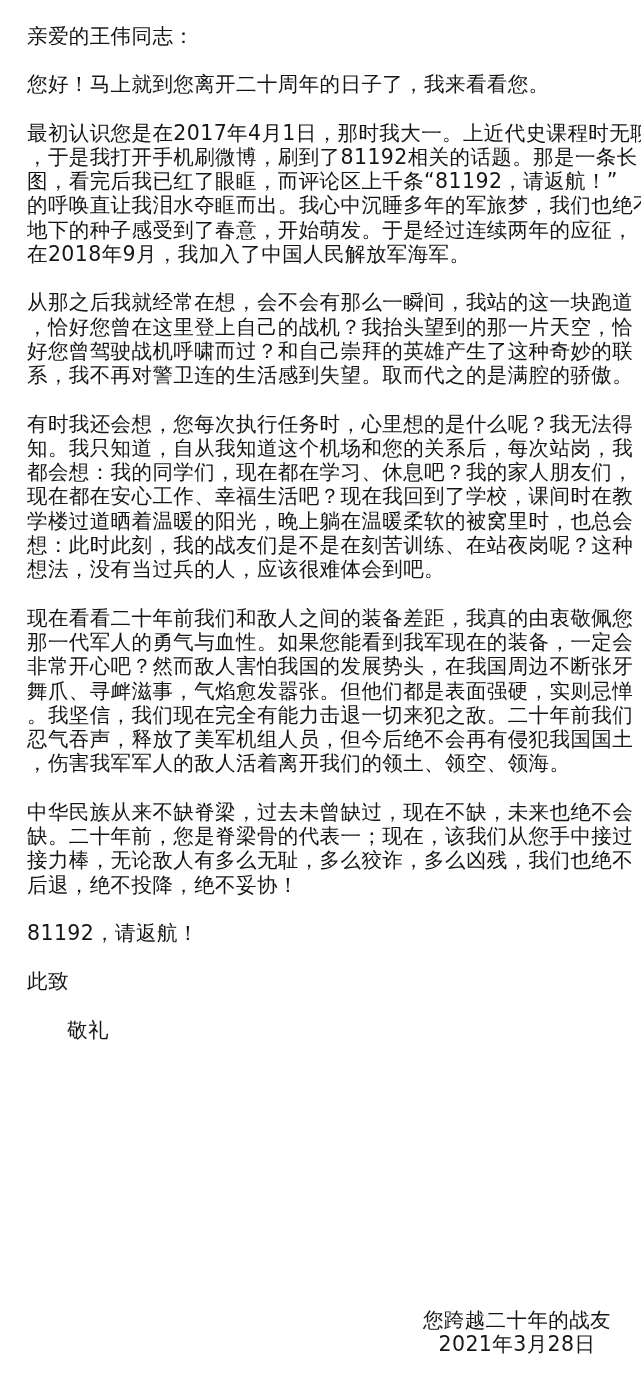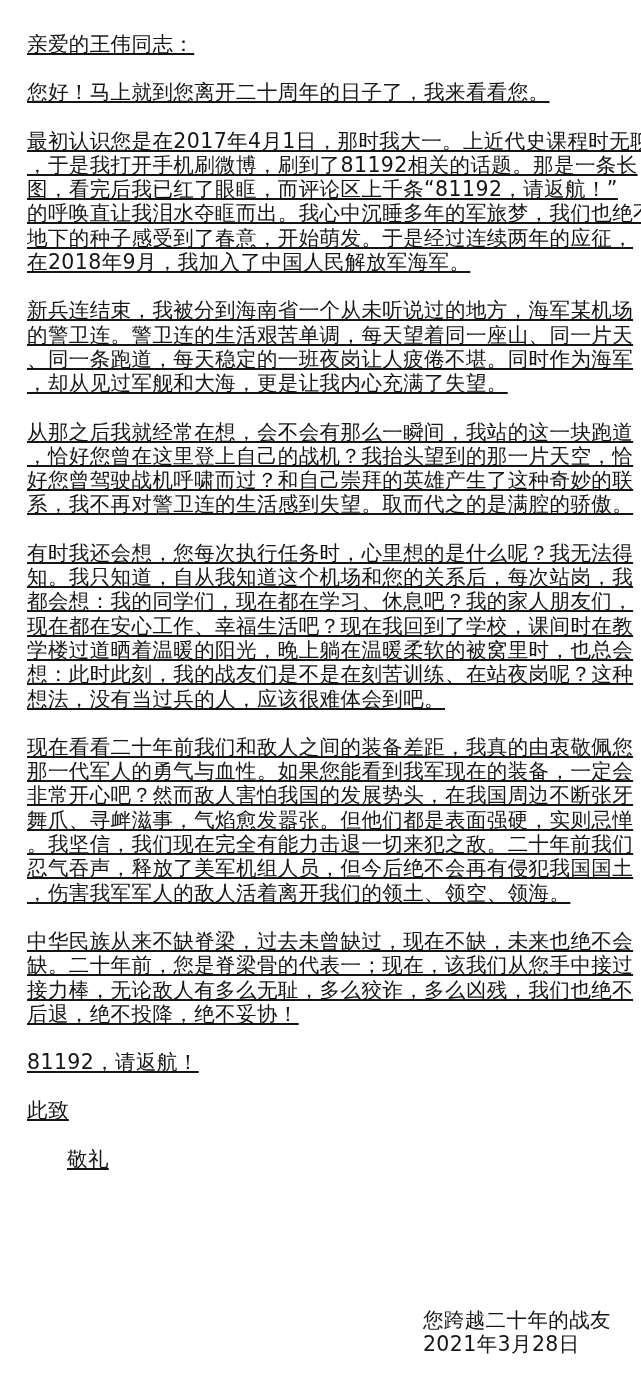--- a/index.html
+++ b/index.html
@@ -2,51 +2,45 @@
 <html><head>
 <meta charset="utf-8">
 <style>
   html, body { margin: 0; padding: 0; background: #ffffff; }
   body {
     width: 641px; height: 1378px; overflow: hidden; position: relative;
     font-family: "DejaVu Sans", "Liberation Sans", sans-serif;
     color: #151515;
   }
   .letter {
-    position: absolute; left: 27px; top: 32px; width: 600px;
-    font-size: 20.5px; line-height: 24.3px; letter-spacing: 0.4px; text-decoration: underline;
+    position: absolute; left: 27px; top: 24px; width: 600px;
+    font-size: 20.5px; line-height: 24.3px; letter-spacing: 0.4px;
   }
   .line { white-space: nowrap; display: block; height: 24.3px; }
   .para { margin-bottom: 24px; }
   .indent { padding-left: 40px; }
   .signature {
-    position: absolute; right: 30px; top: 1308px; text-align: left;
+    position: absolute; right: 30px; top: 1308px; text-align: center;
     font-size: 20.5px; line-height: 24.3px; letter-spacing: 0.4px;
   }
 </style>
 </head>
 <body>
 
 <div class="letter">
   <div class="para line">亲爱的王伟同志：</div>
   <div class="para line">您好！马上就到您离开二十周年的日子了，我来看看您。</div>
   <div id="paragraphs">
       <div class="para">
         <span class="line">最初认识您是在2017年4月1日，那时我大一。上近代史课程时无聊</span>
         <span class="line">，于是我打开手机刷微博，刷到了81192相关的话题。那是一条长</span>
         <span class="line">图，看完后我已红了眼眶，而评论区上千条“81192，请返航！”</span>
         <span class="line">的呼唤直让我泪水夺眶而出。我心中沉睡多年的军旅梦，我们也绝不</span>
         <span class="line">地下的种子感受到了春意，开始萌发。于是经过连续两年的应征，</span>
         <span class="line">在2018年9月，我加入了中国人民解放军海军。</span>
-      </div>
-      <div class="para">
-        <span class="line">新兵连结束，我被分到海南省一个从未听说过的地方，海军某机场</span>
-        <span class="line">的警卫连。警卫连的生活艰苦单调，每天望着同一座山、同一片天</span>
-        <span class="line">、同一条跑道，每天稳定的一班夜岗让人疲倦不堪。同时作为海军</span>
-        <span class="line">，却从见过军舰和大海，更是让我内心充满了失望。</span>
       </div>
       <div class="para">
         <span class="line">从那之后我就经常在想，会不会有那么一瞬间，我站的这一块跑道</span>
         <span class="line">，恰好您曾在这里登上自己的战机？我抬头望到的那一片天空，恰</span>
         <span class="line">好您曾驾驶战机呼啸而过？和自己崇拜的英雄产生了这种奇妙的联</span>
         <span class="line">系，我不再对警卫连的生活感到失望。取而代之的是满腔的骄傲。</span>
       </div>
       <div class="para">
         <span class="line">有时我还会想，您每次执行任务时，心里想的是什么呢？我无法得</span>
         <span class="line">知。我只知道，自从我知道这个机场和您的关系后，每次站岗，我</span>

